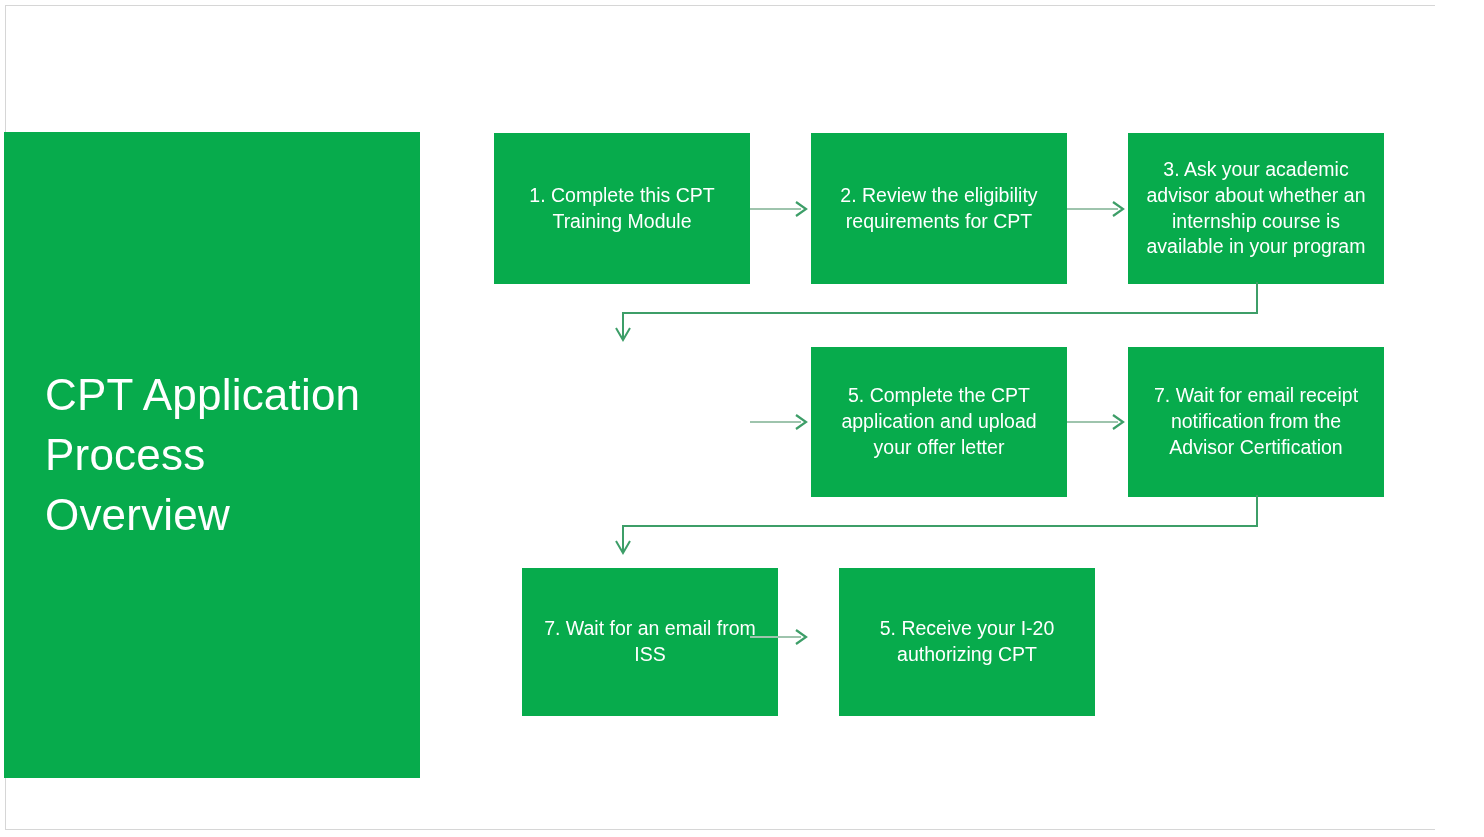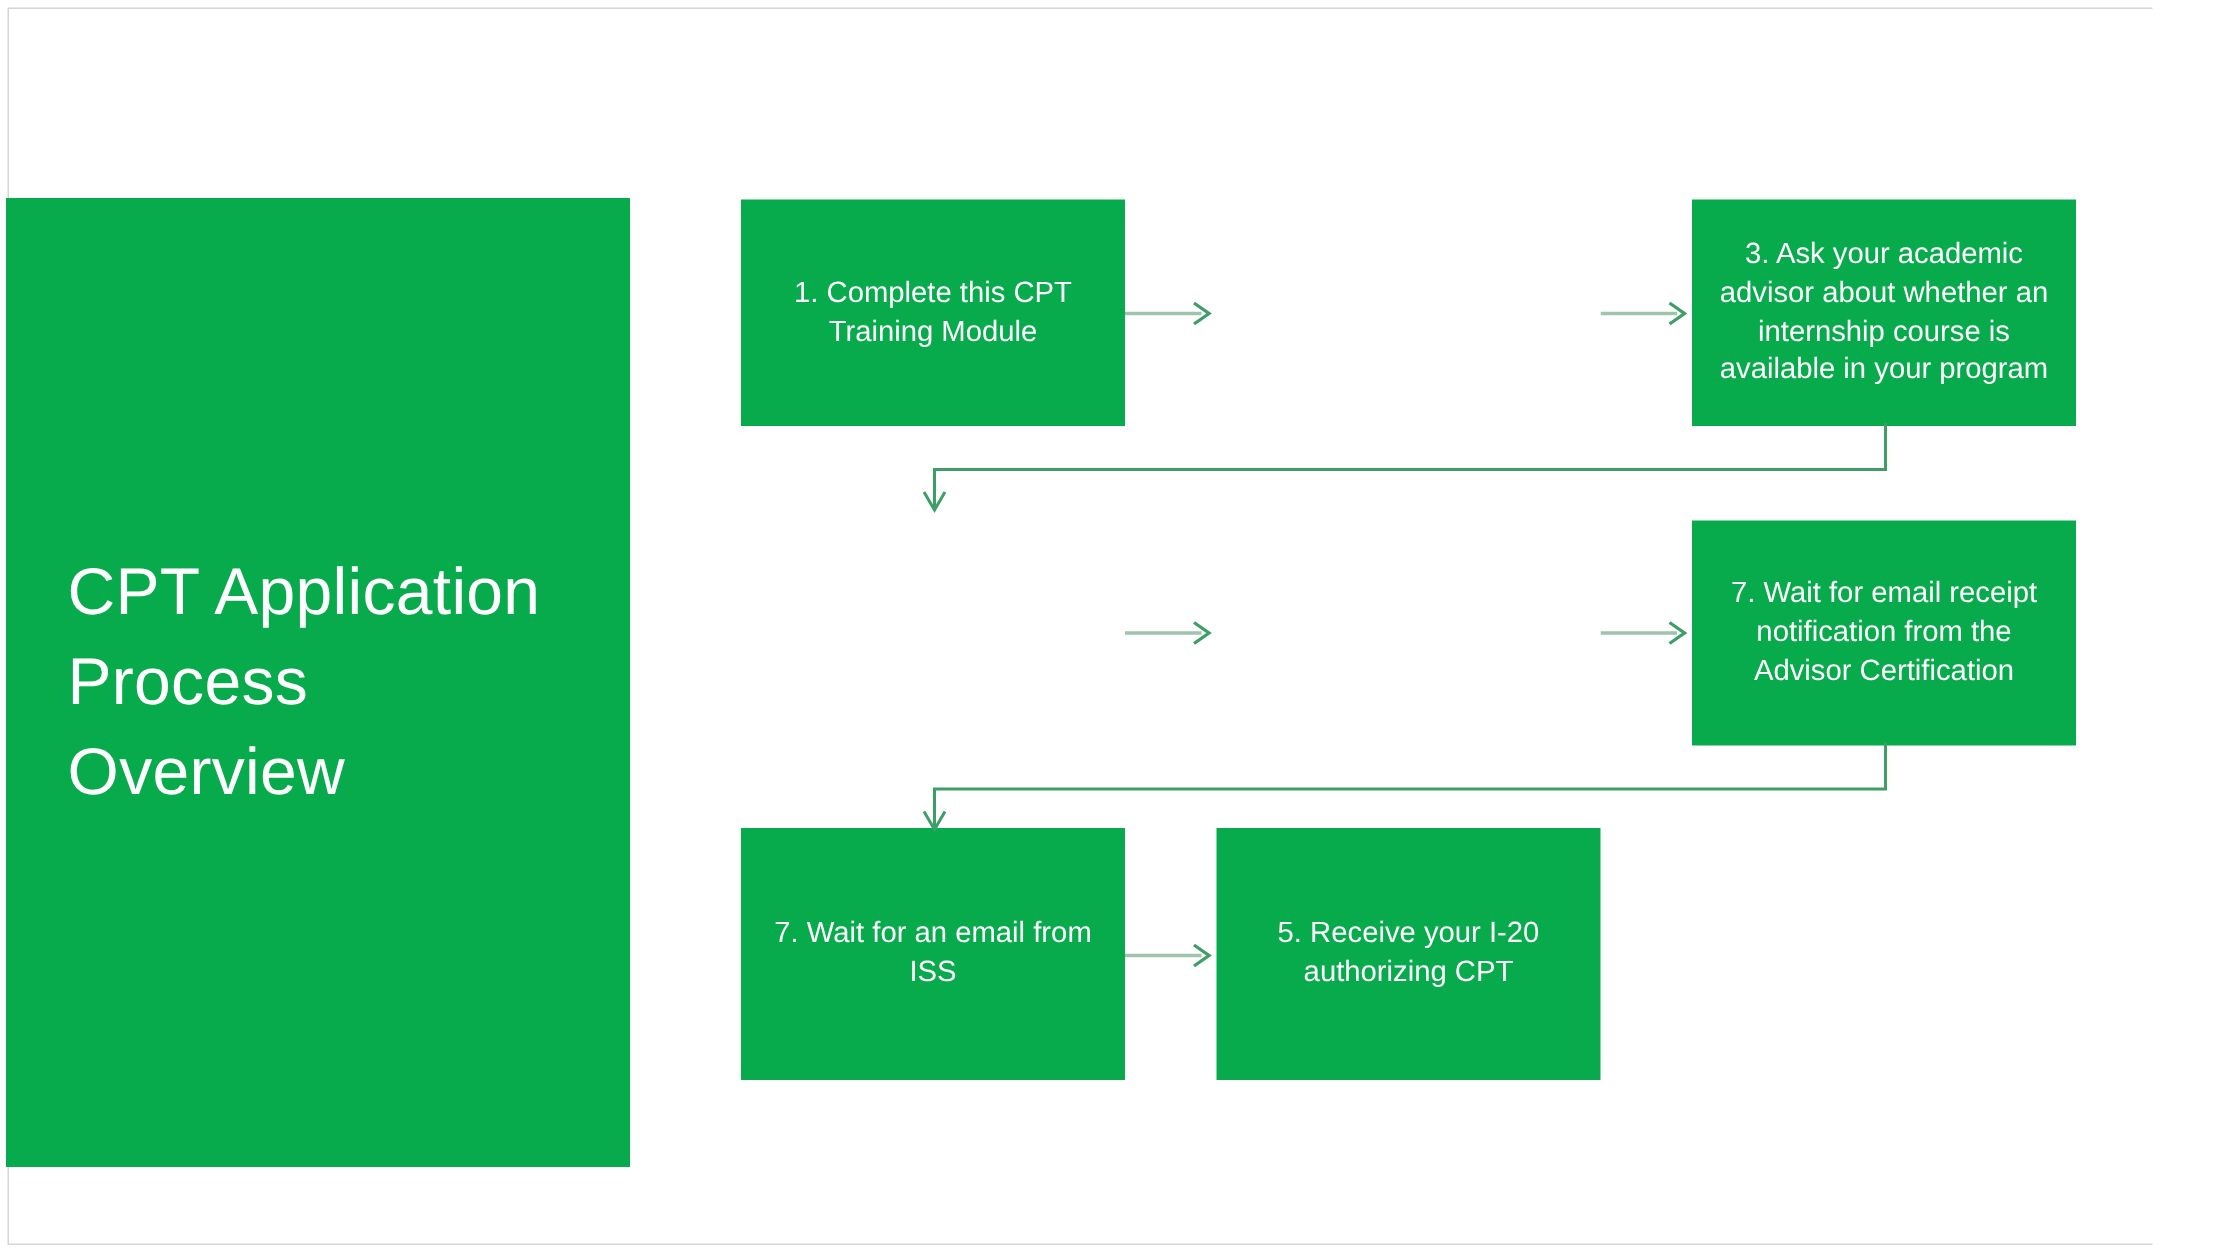--- a/index.html
+++ b/index.html
@@ -82,21 +82,21 @@
     color: #ffffff;
   }
 
   
   .col-1 { left: 494px;  width: 256px; }
   .col-2 { left: 811px;  width: 256px; }
   .col-3 { left: 1128px; width: 256px; }
 
   .row-1 { top: 133px; height: 151px; }
   .row-2 { top: 347px; height: 150px; }
-  .row-3 { top: 552px; height: 168px; }
+  .row-3 { top: 568px; height: 148px; margin-left: 28px; }
 
   
   .h-arrow {
     position: absolute;
     height: 26px;
     width: 62px;
   }
   .wrap-connector {
     position: absolute;
   }
@@ -121,26 +121,32 @@
   <div id="title-panel">
     <div id="title-text">CPT Application
 Process
 Overview</div>
   </div>
 
   <div class="flow-box col-1 row-1">
     <span class="flow-box-label">1. Complete this CPT Training Module</span>
   </div>
 
+  <div class="flow-box col-2 row-1">
+    <span class="flow-box-label">2. Review the eligibility requirements for CPT</span>
+  </div>
 
   <div class="flow-box col-3 row-1">
     <span class="flow-box-label">3. Ask your academic advisor about whether an internship course is available in your program</span>
   </div>
 
 
+  <div class="flow-box col-2 row-2">
+    <span class="flow-box-label">5. Complete the CPT application and upload your offer letter</span>
+  </div>
 
   <div class="flow-box col-3 row-2">
     <span class="flow-box-label">7. Wait for email receipt notification from the Advisor Certification</span>
   </div>
 
   <div class="flow-box col-1 row-3">
     <span class="flow-box-label">7. Wait for an email from ISS</span>
   </div>
 
   <div class="flow-box col-2 row-3">

